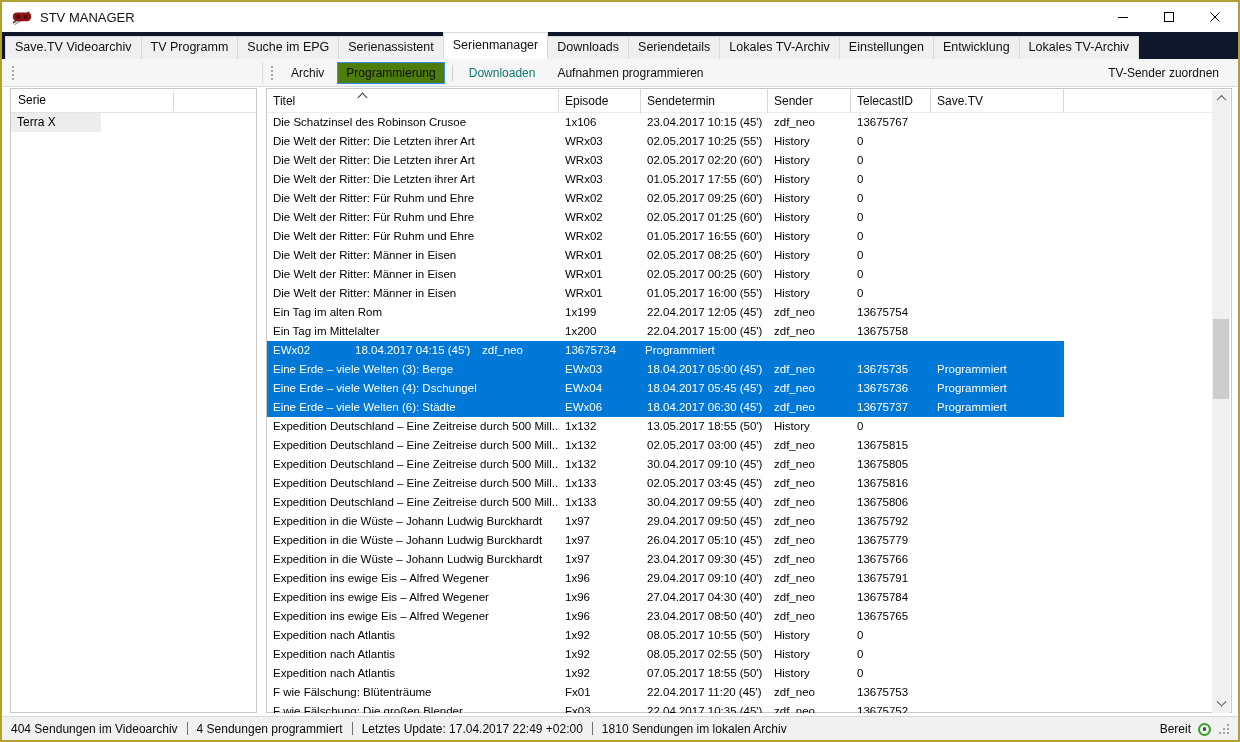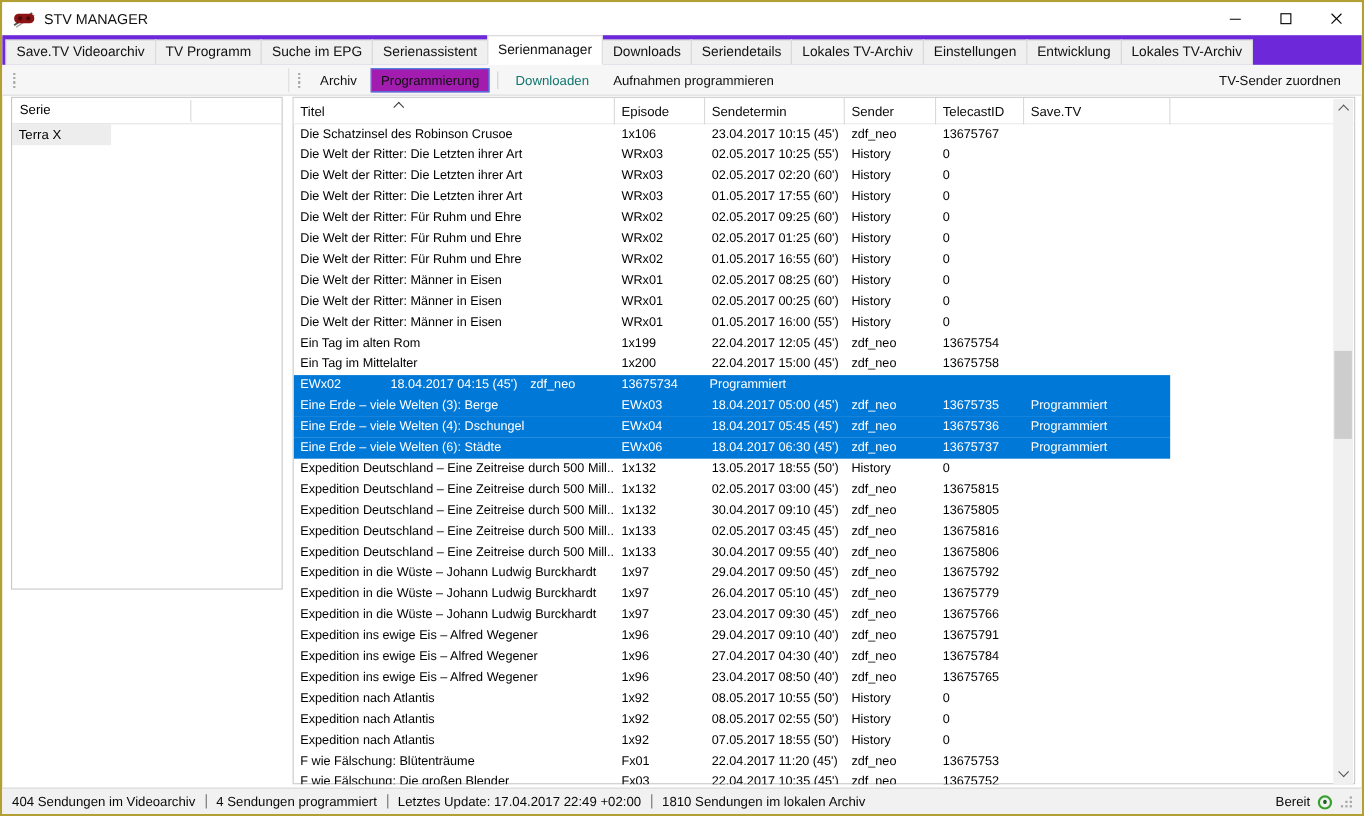--- a/index.html
+++ b/index.html
@@ -12,41 +12,41 @@
 
   
   .titlebar { position:absolute; left:0; top:0; right:0; height:30px; background:#fff; display:flex; align-items:center; }
   .app-icon { margin-left:9px; width:22px; height:18px; display:flex; align-items:center; }
   .title-text { margin-left:7px; font-size:13px; color:#111; }
   .win-controls { position:absolute; right:0; top:0; height:30px; display:flex; }
   .win-btn { width:46px; height:30px; display:flex; align-items:center; justify-content:center; }
   .win-btn svg { display:block; }
 
   
-  .tabstrip { position:absolute; left:0; top:30px; right:0; height:27px; background:#6d28d9; display:flex; align-items:flex-end; padding-left:3px; }
+  .tabstrip { position:absolute; left:0; top:30px; right:0; height:27px; background:#0f172a; display:flex; align-items:flex-end; padding-left:3px; }
   .tab { position:relative; height:23px; line-height:21px; padding:0 9px; font-size:12.5px; background:#f0f0f0;
          border:1px solid #d9d9d9; border-bottom:none; margin-right:-1px; white-space:nowrap; color:#101010; }
   .tab.active { background:#fff; height:27px; line-height:24px; z-index:2; border-bottom:1px solid #fff; }
 
   
   .toolbar { position:absolute; left:0; top:57px; right:0; height:28px; background:#f6f6f6; border-bottom:1px solid #dcdcdc; }
   .grip { position:absolute; top:7px; width:4px; height:14px;
           background-image:repeating-linear-gradient(to bottom,#a9a9a9 0 2px, transparent 2px 4px); background-size:2px 100%; background-repeat:no-repeat; background-position:center; }
   .grip.g1 { left:9px; }
   .grip.g2 { left:268px; }
   .tb-left { position:absolute; left:280px; top:0; height:28px; display:flex; align-items:center; gap:4px; }
   .tb-btn { font-size:12px; padding:3px 8px; color:#101010; white-space:nowrap; border:1px solid transparent; }
-  .tb-btn.checked { border:1px solid #3d8ce8; background:#a21caf; }
+  .tb-btn.checked { border:1px solid #3d8ce8; background:#4d7c0f; }
   .tb-btn.disabled { color:#0f766e; }
   .tb-sep { width:1px; height:16px; background:#d0d0d0; margin:0 3px; }
   .tb-right { position:absolute; right:10px; top:0; height:28px; display:flex; align-items:center; }
   .panel-sep { position:absolute; left:260px; top:3px; height:22px; width:1px; background:#dcdcdc; }
 
   
-  .series-panel { position:absolute; left:8px; top:86px; width:247px; height:448px; background:#fff; border:1px solid #c8c8c8; }
+  .series-panel { position:absolute; left:8px; top:86px; width:247px; height:625px; background:#fff; border:1px solid #c8c8c8; }
   .series-header { position:relative; height:24px; border-bottom:1px solid #e3e3e3; font-size:12px; }
   .series-header .hlabel { position:absolute; left:7px; top:4px; }
   .series-hdiv { position:absolute; left:162px; top:2px; height:20px; width:1px; background:#d9d9d9; }
   .series-item { margin-top:0; height:19px; line-height:19px; font-size:12px; padding:0 6px; width:fit-content; min-width:90px; background:#ededed; }
 
   
   .table-panel { position:absolute; left:264px; top:86px; width:966px; height:625px; background:#fff; border:1px solid #c8c8c8; }
   .thead { position:relative; height:24px; display:flex; border-bottom:1px solid #ececec; font-size:12px; color:#0a0a0a; background:#fff; }
   .hcell { position:relative; height:24px; padding:5px 0 4px 6px; border-right:1px solid #d9d9d9; white-space:nowrap; overflow:hidden; }
   .sort-icon { position:absolute; left:92px; top:3px; width:7px; height:7px; }

